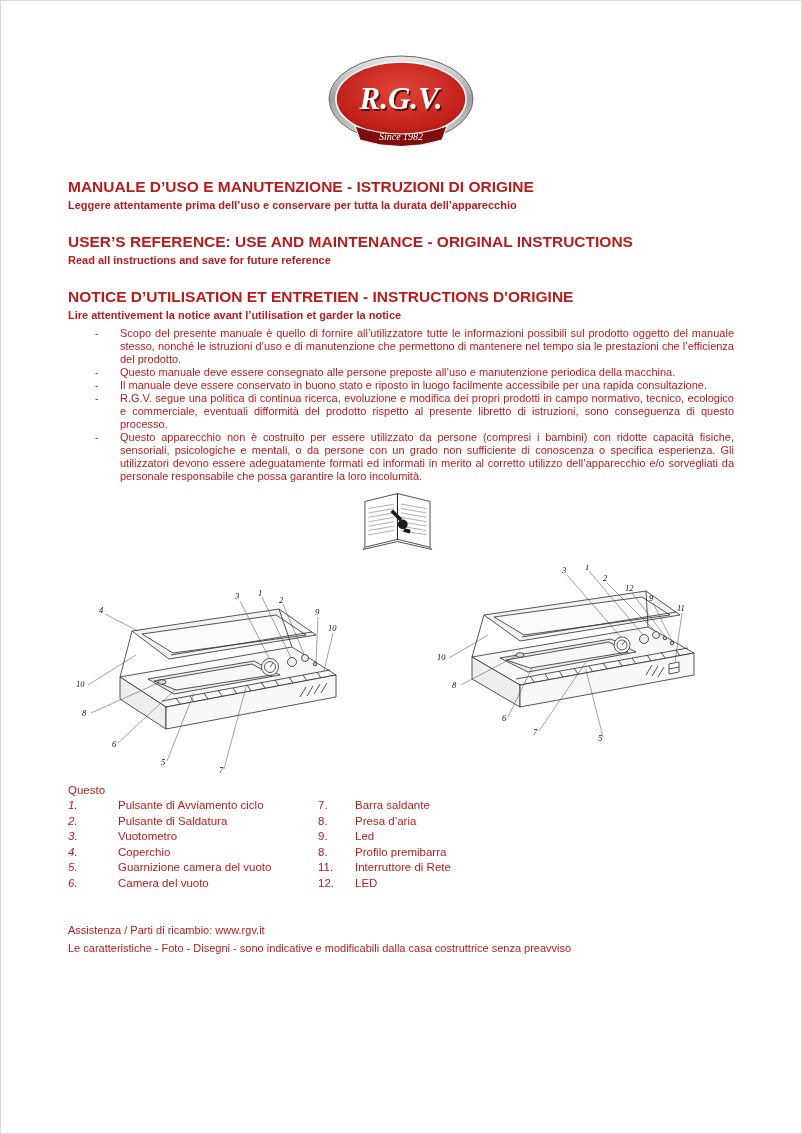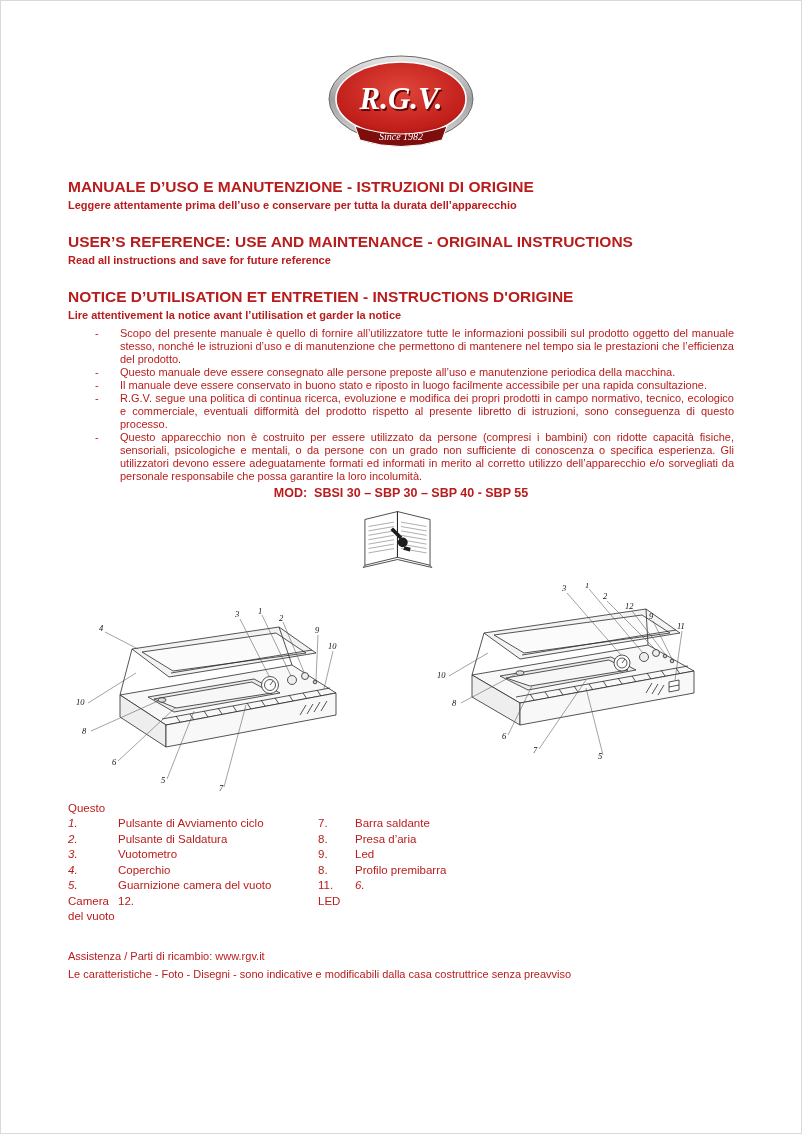--- a/index.html
+++ b/index.html
@@ -30,21 +30,21 @@
 
   .diagram { position:relative; height:296px; margin-top:4px; }
   .book { position:absolute; top:2px; left:50%; transform:translateX(-54%); }
   .machine-left  { position:absolute; top:102px; left:6px; }
   .machine-right { position:absolute; top:78px;  left:368px; }
 
   .legend-title { font-size:11.5px; line-height:15px; }
   .legend-grid { display:grid; grid-template-columns:50px 200px 37px 1fr; font-size:11.5px; line-height:15.5px; }
   .lnum-i { font-style:italic; }
 
-  .footer { margin-top:22px; font-size:11px; line-height:18px; }
+  .footer { margin-top:30px; font-size:11px; line-height:18px; }
 
   svg text.callout { font-family:"Liberation Serif", serif; }
 </style>
 </head>
 <body>
 
 <div class="page">
 
   <div class="logo-wrap">
     <svg width="152" height="100" viewBox="0 0 152 100">
@@ -103,21 +103,20 @@
       <li>
           <span class="dash">-</span>
           <span class="btext">R.G.V. segue una politica di continua ricerca, evoluzione e modifica dei propri prodotti in campo normativo, tecnico, ecologico e commerciale, eventuali difformità del prodotto rispetto al presente libretto di istruzioni, sono conseguenza di questo processo.</span>
         </li>
       <li>
           <span class="dash">-</span>
           <span class="btext">Questo apparecchio non è costruito per essere utilizzato da persone (compresi i bambini) con ridotte capacità fisiche, sensoriali, psicologiche e mentali, o da persone con un grado non sufficiente di conoscenza o specifica esperienza. Gli utilizzatori devono essere adeguatamente formati ed informati in merito al corretto utilizzo dell’apparecchio e/o sorvegliati da personale responsabile che possa garantire la loro incolumità.</span>
         </li>
     </ul>
 
-    <div class="models">MOD:  SBSI 30 – SBP 30 – SBP 40 - SBP 55</div>
 
     <div class="diagram">
 
       <svg class="book" width="88" height="76" viewBox="0 0 100 86">
         <g stroke="#222" stroke-width="0.9" fill="#ffffff" stroke-linejoin="round">
           <path d="M50,5 L13,14 L13,66 L50,57 Z"></path>
           <path d="M50,5 L87,14 L87,66 L50,57 Z"></path>
           <path d="M13,66 L11,68.5 L50,59.5 L89,68.5 L87,66" fill="none"></path>
           <line x1="50" y1="5" x2="50" y2="57"></line>
         </g>
@@ -301,20 +300,21 @@
       <div>Led</div>
 
       <div class="lnum-i">4.</div>
       <div>Coperchio</div>
       <div>8.</div>
       <div>Profilo premibarra</div>
 
       <div class="lnum-i">5.</div>
       <div>Guarnizione camera del vuoto</div>
       <div>11.</div>
+      <div>Interruttore di Rete</div>
 
       <div class="lnum-i">6.</div>
       <div>Camera del vuoto</div>
       <div>12.</div>
       <div>LED</div>
     </div>
 
     <div class="footer">
       <div>Assistenza / Parti di ricambio: www.rgv.it</div>
       <div>Le caratteristiche - Foto - Disegni - sono indicative e modificabili dalla casa costruttrice senza preavviso</div>

